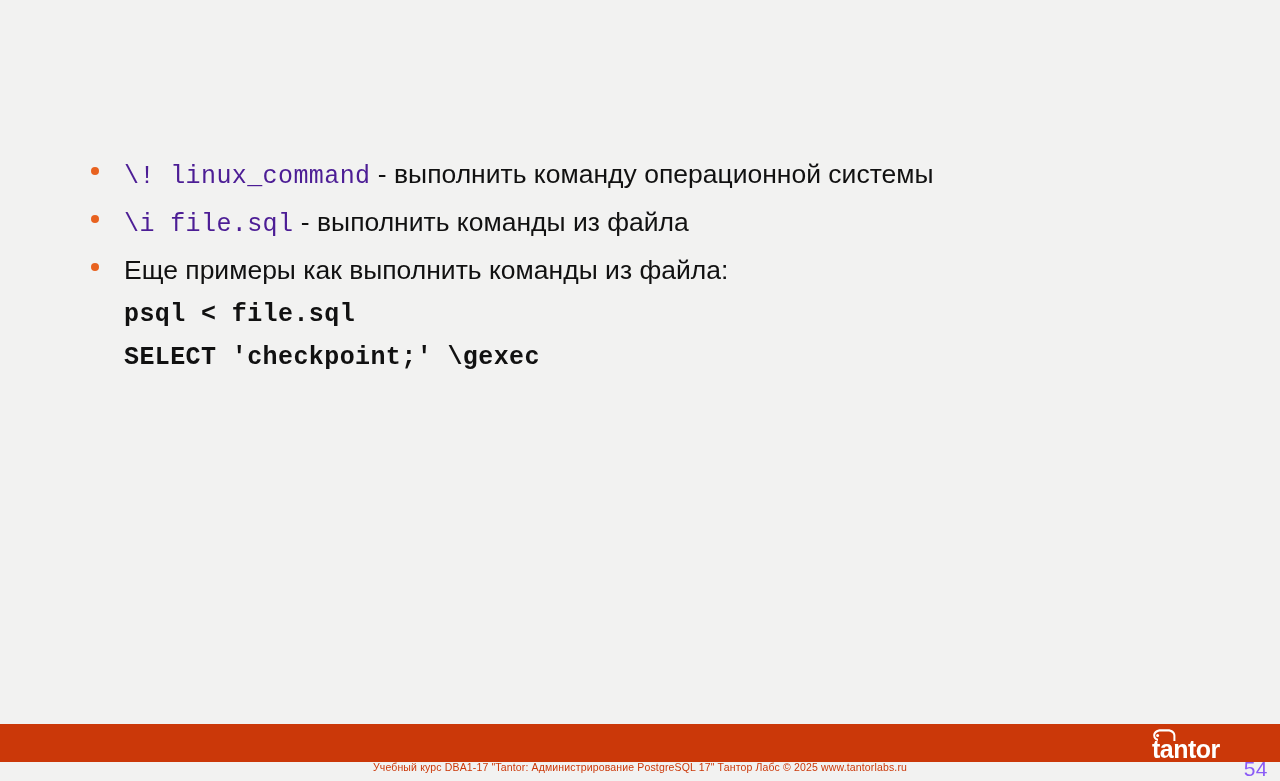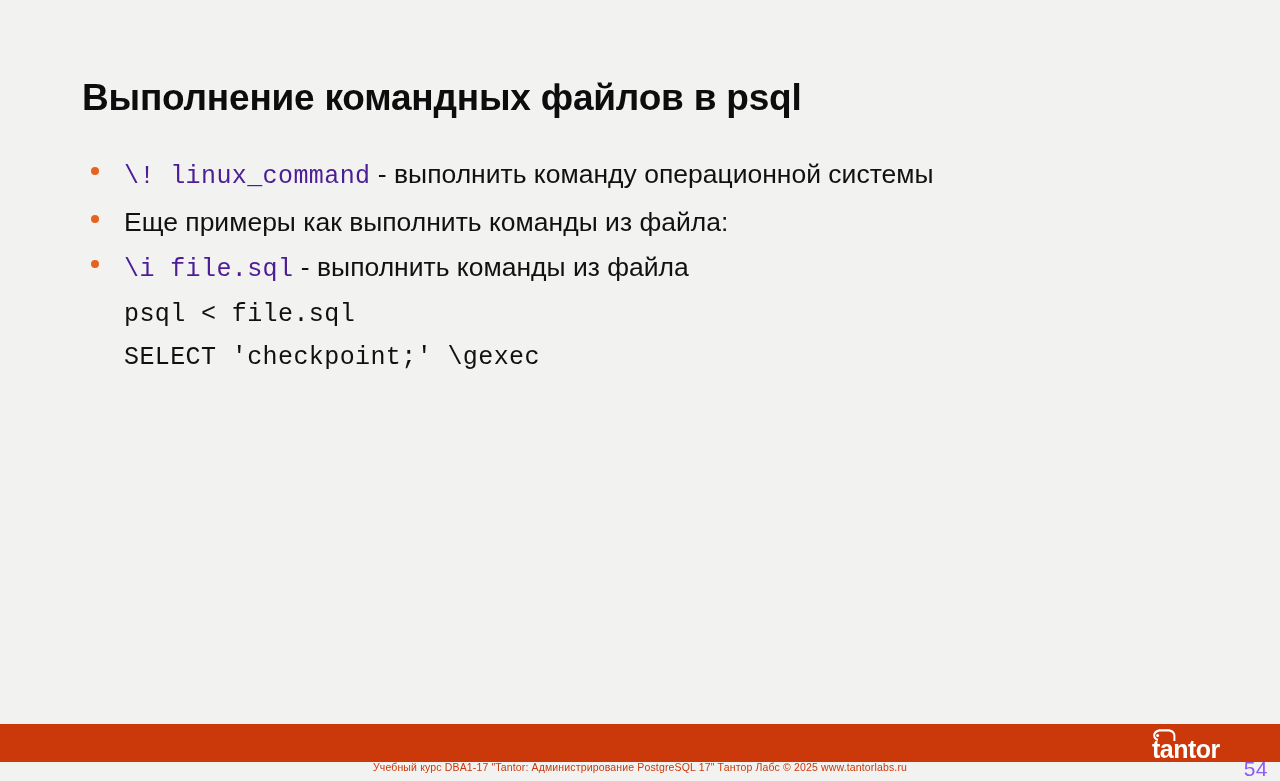--- a/index.html
+++ b/index.html
@@ -85,20 +85,21 @@
     font-family: "Liberation Sans", sans-serif;
     font-size: 26.5px;
     color: #111111;
   }
 
   
   .code-row {
     display: block;
     padding-left: 42px;
     margin: 0;
+    font-weight: bold;
   }
 
   .code-line {
     font-family: "Liberation Mono", "DejaVu Sans Mono", monospace;
     font-size: 25px;
     line-height: 43px;
     letter-spacing: 0.4px;
     color: #111111;
     white-space: pre;
   }
@@ -145,39 +146,38 @@
     color: #8b5cf6;
     font-family: "Liberation Sans", sans-serif;
     letter-spacing: 0.5px;
   }
 </style>
 </head>
 <body>
 
 <div class="slide">
 
-  <h1 class="slide-title">Выполнение командных файлов в psql</h1>
 
   <div class="content">
 
     <div class="bullet-row">
       <span class="bullet-dot"></span>
       <div class="line"><span class="mono">\! linux_command</span><span class="desc"> - </span><span class="desc">выполнить команду операционной системы</span></div>
     </div>
 
 
 
     <div class="bullet-row">
       <span class="bullet-dot"></span>
-      <div class="line"><span class="desc">Еще примеры как выполнить команды из файла:</span></div>
+      <div class="line"><span class="mono">\i file.sql</span><span class="desc"> - </span><span class="desc">выполнить команды из файла</span></div>
     </div>
 
     <div class="bullet-row">
       <span class="bullet-dot"></span>
-      <div class="line"><span class="mono">\i file.sql</span><span class="desc"> - </span><span class="desc">выполнить команды из файла</span></div>
+      <div class="line"><span class="desc">Еще примеры как выполнить команды из файла:</span></div>
     </div>
 
     <div class="code-row">
       <div class="code-line">psql &lt; file.sql</div>
     </div>
 
 
     <div class="code-row">
       <div class="code-line">SELECT 'checkpoint;' \gexec</div>
     </div>

